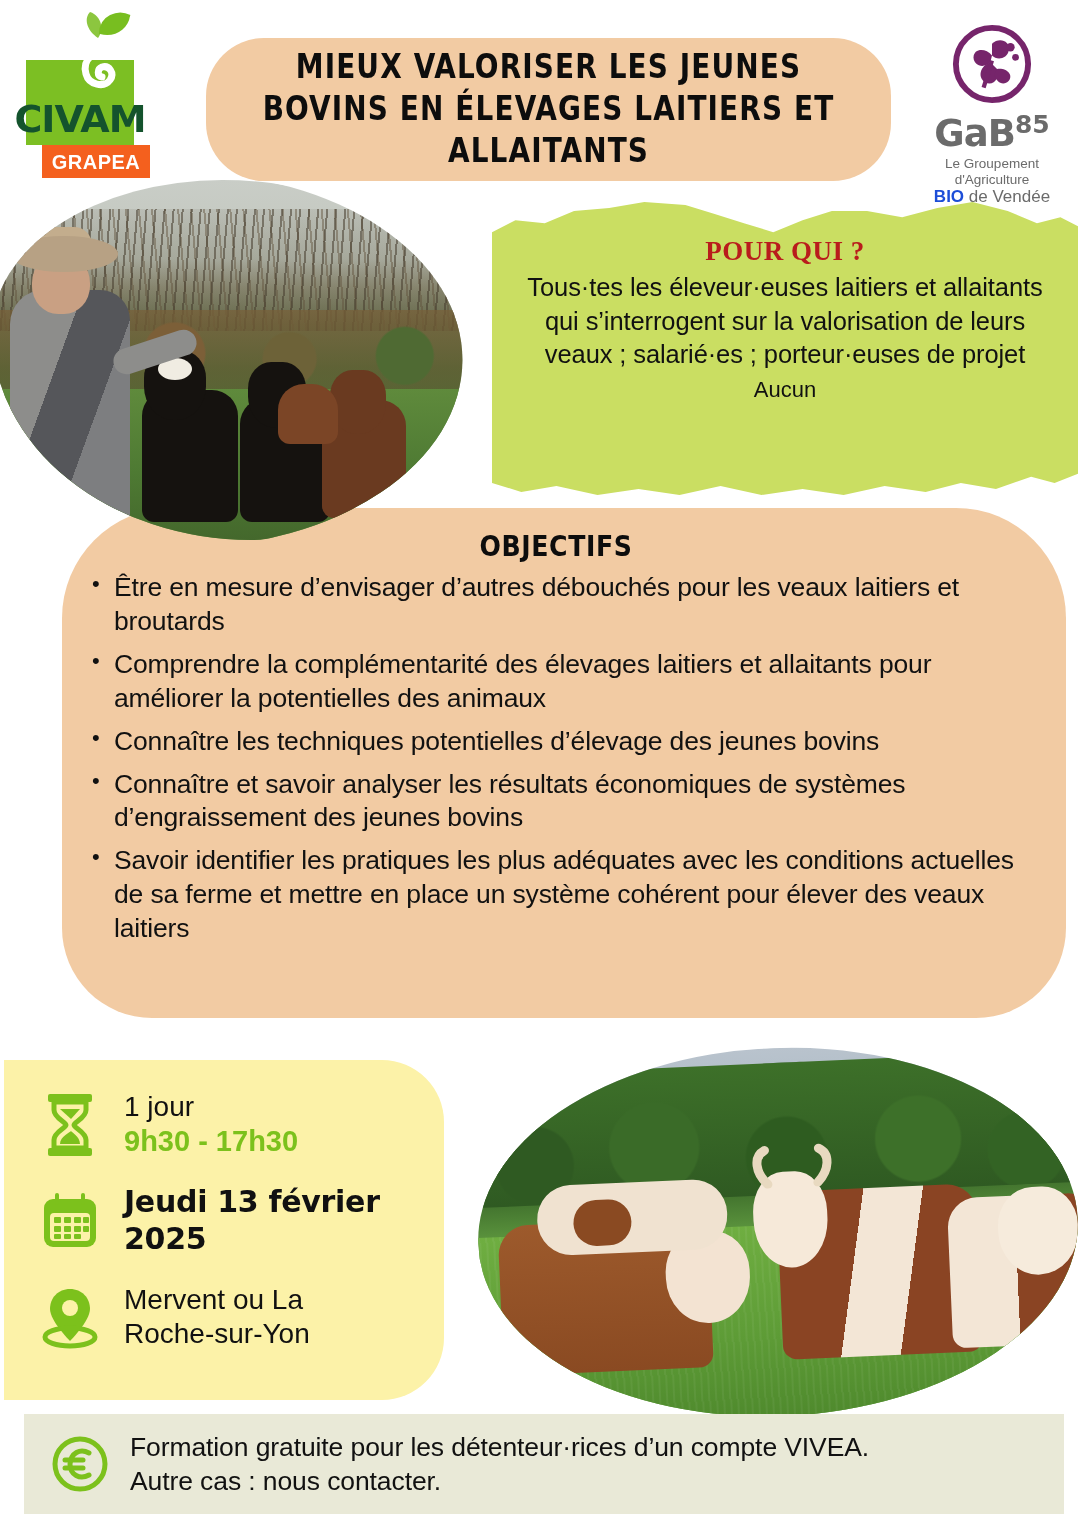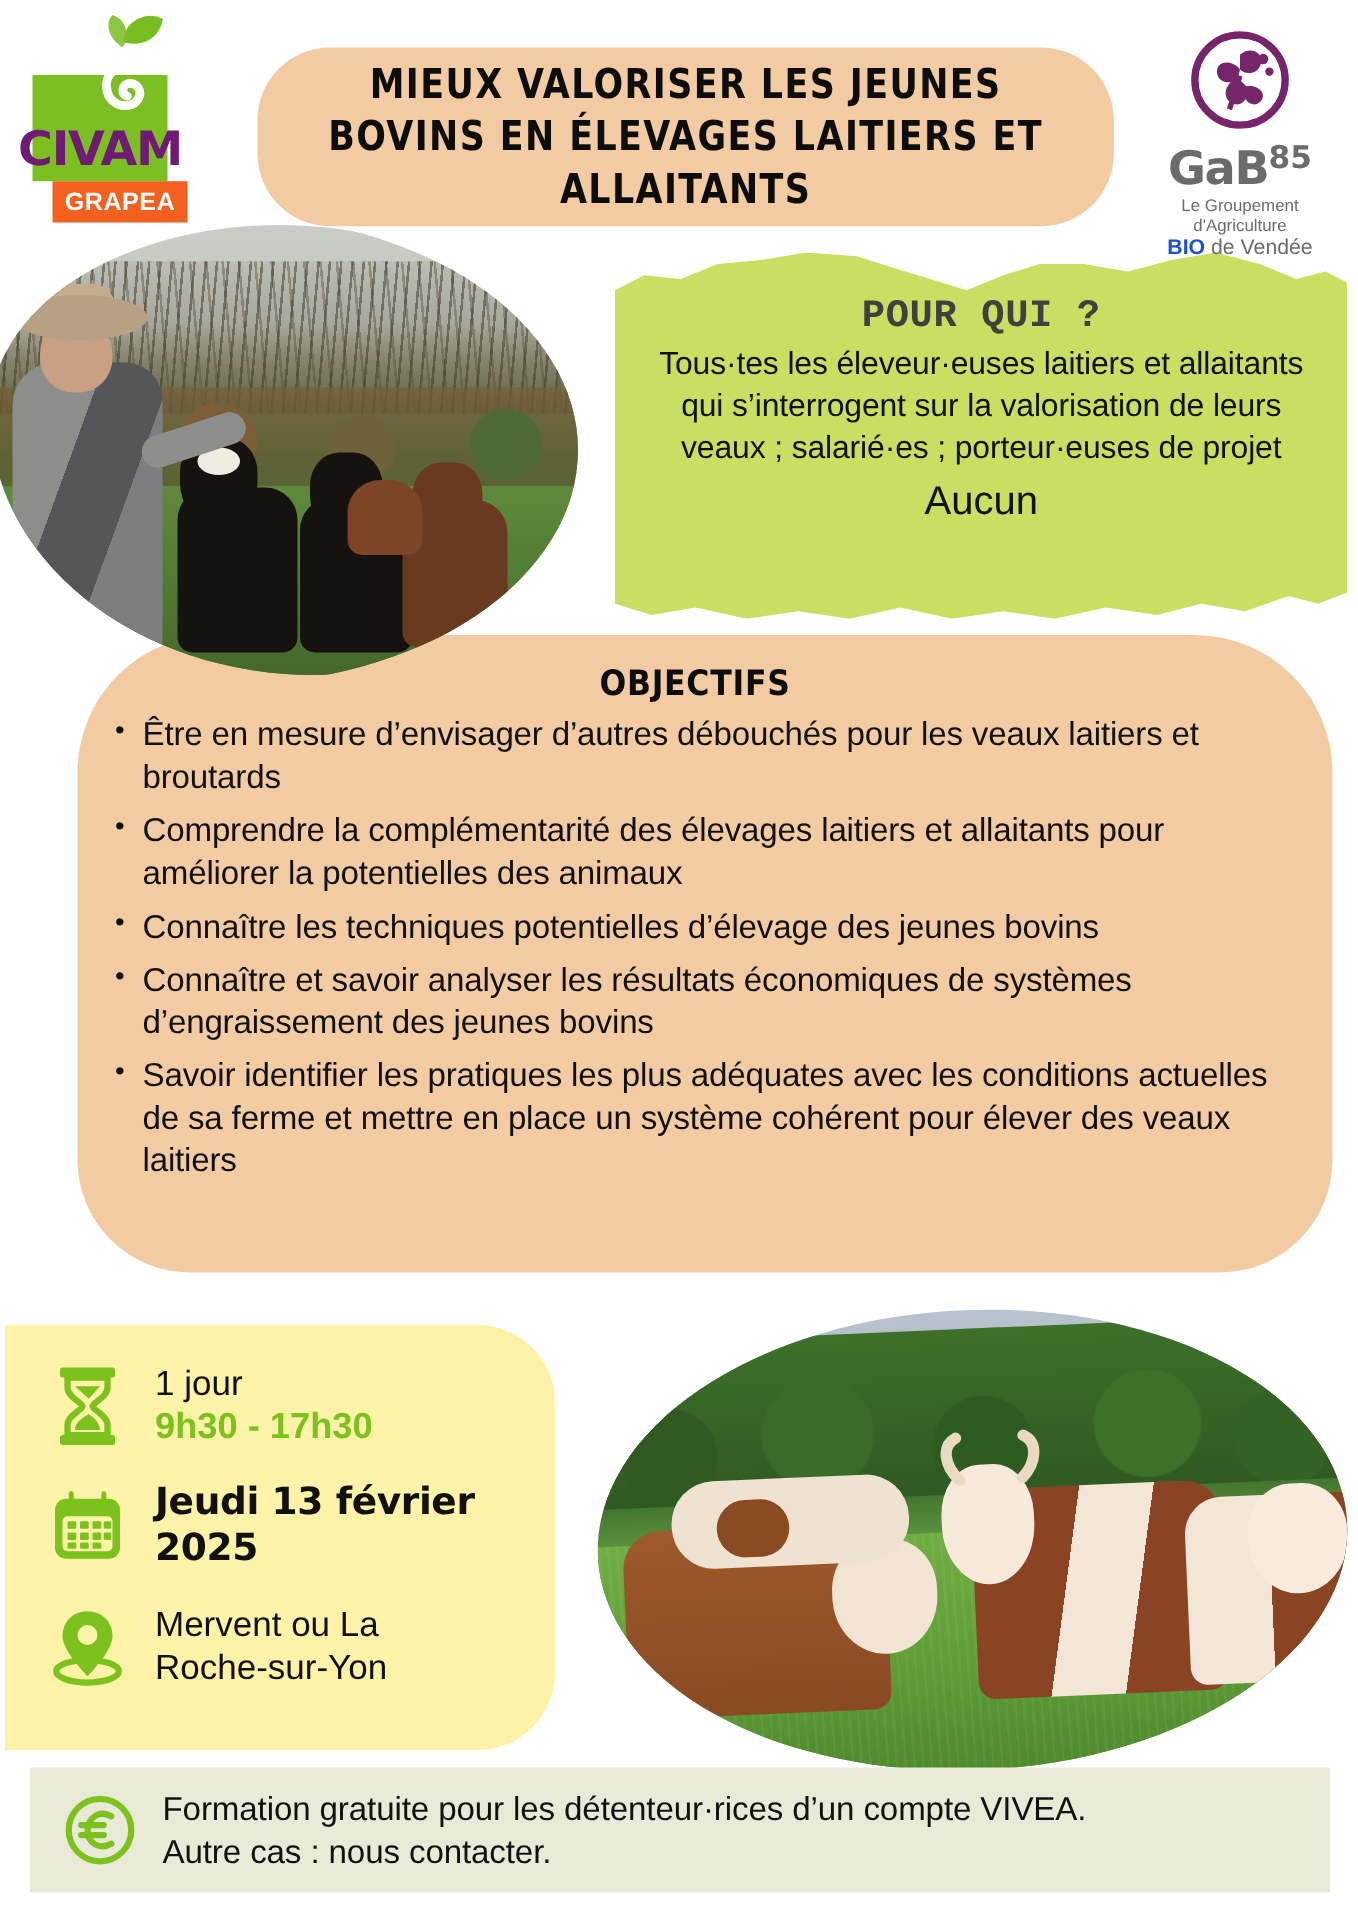--- a/index.html
+++ b/index.html
@@ -9,21 +9,21 @@
     font-family:"Liberation Sans", sans-serif;
     color:#111111;
   }
   .poster{position:absolute;inset:0;}
 
   
   .civam-logo{position:absolute;left:12px;top:8px;width:130px;height:175px;z-index:40;}
   .civam-sprout{position:absolute;left:58px;top:0px;width:72px;height:72px;}
   .civam-box{position:absolute;left:14px;top:52px;width:108px;height:85px;background:#7cbf23;
     display:flex;align-items:flex-end;justify-content:center;}
-  .civam-box span{font-family:"DejaVu Sans", sans-serif;font-weight:700;color:#701a75;
+  .civam-box span{font-family:"DejaVu Sans", sans-serif;font-weight:700;color:#14532d;
     font-size:38px;letter-spacing:-1px;line-height:1;padding-bottom:7px;}
   .civam-orange{position:absolute;left:30px;top:137px;width:108px;height:33px;background:#f4601e;
     display:flex;align-items:center;justify-content:center;}
   .civam-orange span{font-family:"Liberation Sans", sans-serif;font-weight:700;color:#ffffff;
     font-size:20px;letter-spacing:.5px;line-height:1;}
 
   .gab-logo{position:absolute;right:14px;top:22px;width:160px;height:170px;z-index:40;text-align:center;}
   .gab-flower{width:84px;height:84px;margin:0 auto;}
   .gab-name{font-family:"DejaVu Sans", sans-serif;font-weight:700;color:#6b6b6b;font-size:37px;
     line-height:1;margin-top:2px;letter-spacing:-1px;}
@@ -78,25 +78,25 @@
 
   
   .green-panel{position:absolute;left:492px;top:196px;width:586px;height:302px;z-index:25;}
   .green-panel .torn{position:absolute;inset:0;background:#cade62;
     clip-path:polygon(0% 12%,4% 8%,9% 9%,14% 5%,20% 4%,26% 2%,33% 3%,38% 6%,43% 9%,48% 12%,
       53% 8%,58% 5%,64% 5%,70% 7%,76% 4%,82% 2%,88% 5%,93% 9%,97% 7%,100% 10%,
       100% 92%,96% 95%,92% 93%,86% 97%,80% 95%,74% 98%,67% 96%,60% 99%,53% 97%,
       46% 99%,39% 96%,32% 99%,25% 97%,18% 99%,11% 96%,5% 98%,0% 95%);}
   .green-panel .inner{position:absolute;inset:0;padding:40px 20px 18px;box-sizing:border-box;
     text-align:center;}
-  .gp-h{font-family:Liberation Mono, monospace;font-weight:700;
-    font-size:31px;letter-spacing:.5px;color:#404040;margin:0 0 4px;}
+  .gp-h{font-family:Liberation Serif, serif;font-weight:700;
+    font-size:27px;letter-spacing:.5px;color:#b91c1c;margin:0 0 4px;}
   .gp-h.second{margin-top:10px;}
   .gp-p{font-size:25.5px;line-height:1.32;color:#111;margin:0;letter-spacing:-.1px;}
-  .gp-small{font-size:32px;line-height:1.3;color:#111;margin:4px 0 0;}
+  .gp-small{font-size:22px;line-height:1.3;color:#111;margin:4px 0 0;}
 
   
   .obj-panel{position:absolute;left:62px;top:508px;width:1004px;height:510px;z-index:15;
     background:#f2cba3;
     border-radius:110px 110px 90px 90px;
     padding:22px 44px 0 28px;box-sizing:border-box;}
   .obj-title{font-family:"DejaVu Sans Condensed","DejaVu Sans", sans-serif;font-weight:700;
     font-size:28px;letter-spacing:.6px;text-align:center;margin:0 0 8px;color:#0d0d0d;}
   .obj-list{list-style:none;margin:0;padding:0;}
   .obj-list li{position:relative;padding-left:24px;margin-bottom:9px;

